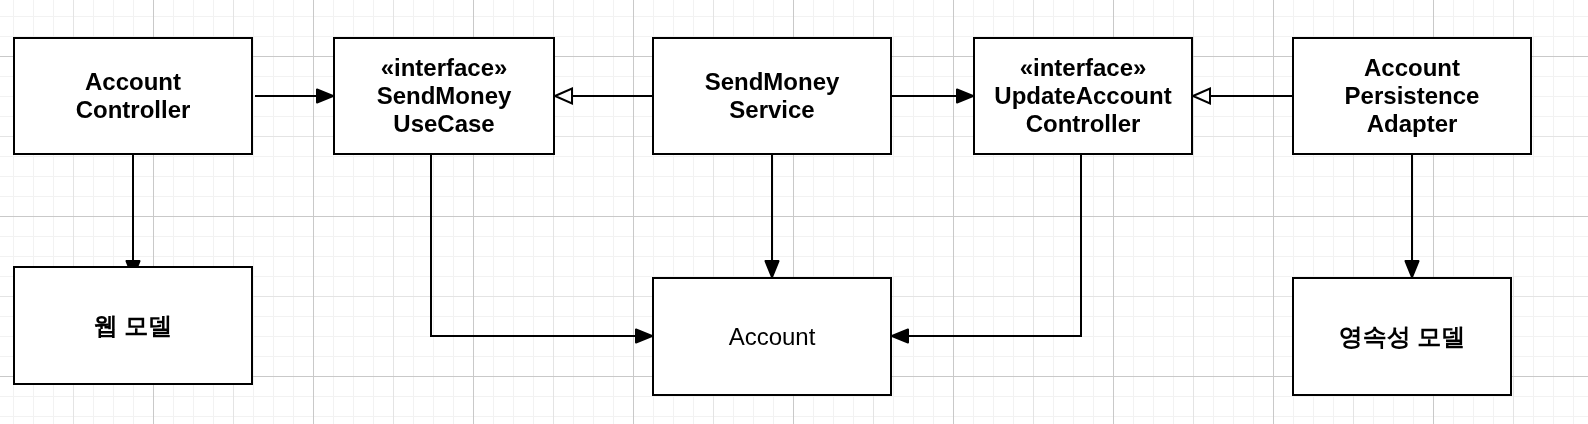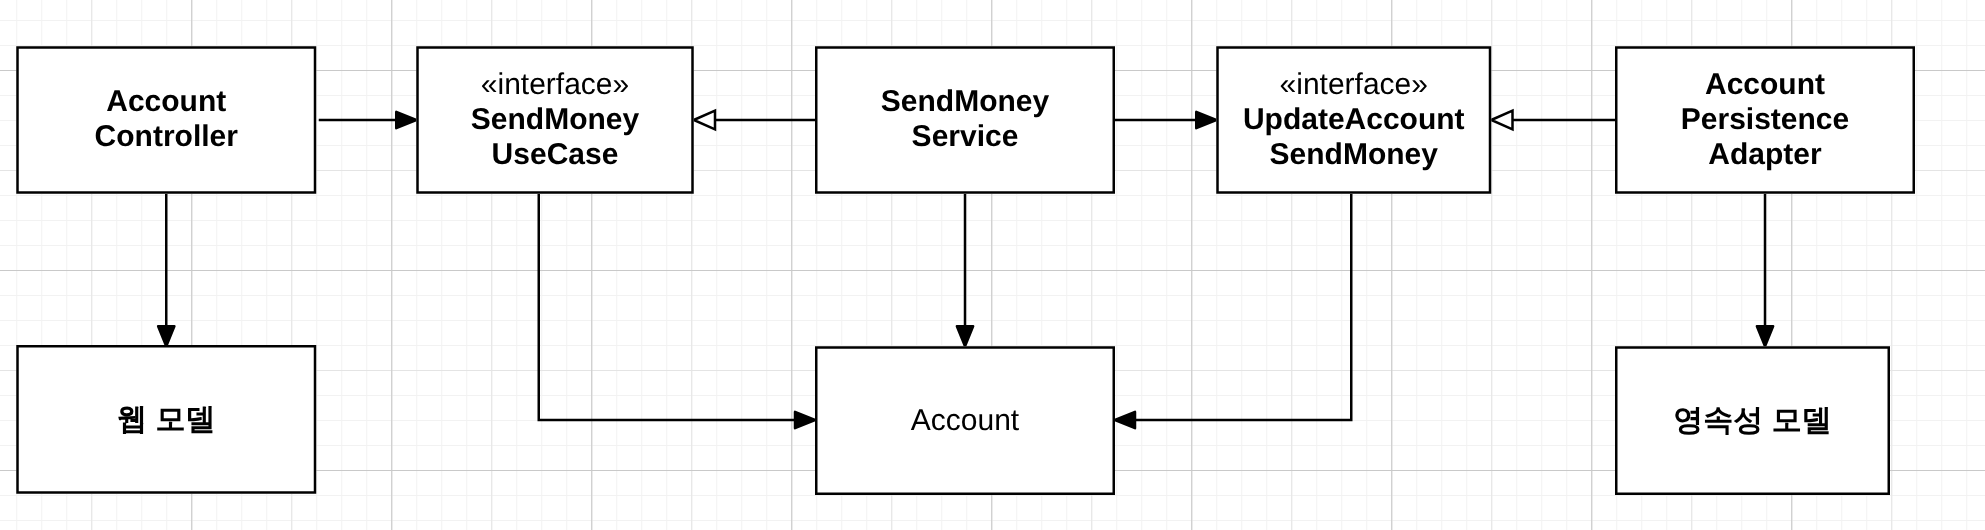--- a/index.html
+++ b/index.html
@@ -30,21 +30,21 @@
   .edges .wire { fill: none; stroke: #000000; stroke-width: 2; }
   .edges .head-filled { fill: #000000; stroke: #000000; stroke-width: 2; stroke-linejoin: round; }
   .edges .head-open { fill: #ffffff; stroke: #000000; stroke-width: 2; stroke-linejoin: miter; }
   .node {
     position: absolute; box-sizing: border-box;
     background: #ffffff; border: 2px solid #000000;
     display: flex; flex-direction: column; align-items: center; justify-content: center;
     text-align: center; color: #000000;
     font-size: 24px; line-height: 28px;
   }
-  .stereotype { font-weight: normal; white-space: pre-line; }
+  .stereotype { font-weight: bold; white-space: pre-line; }
   .label { font-weight: bold; white-space: pre-line; }
   .label.regular { font-weight: normal; }
 </style>
 </head>
 <body>
 
 <div class="canvas">
 
   <svg class="edges" width="1588" height="424" viewBox="0 0 1588 424" xmlns="http://www.w3.org/2000/svg">
 
@@ -106,30 +106,30 @@
   </div>
 
   <div class="node" style="left:652px; top:37px; width:240px; height:118px;">
     <div class="label">SendMoney
 Service</div>
   </div>
 
   <div class="node" style="left:973px; top:37px; width:220px; height:118px;">
     <div class="stereotype">«interface»</div>
     <div class="label">UpdateAccount
-SendMoney</div>
+Controller</div>
   </div>
 
   <div class="node" style="left:1292px; top:37px; width:240px; height:118px;">
     <div class="label">Account
 Persistence
 Adapter</div>
   </div>
 
-  <div class="node" style="left:13px; top:276px; width:240px; height:119px;">
+  <div class="node" style="left:13px; top:266px; width:240px; height:119px;">
     <div class="label">웹 모델</div>
   </div>
 
   <div class="node" style="left:652px; top:277px; width:240px; height:119px;">
     <div class="label regular">Account</div>
   </div>
 
   <div class="node" style="left:1292px; top:277px; width:220px; height:119px;">
     <div class="label">영속성 모델</div>
   </div>

